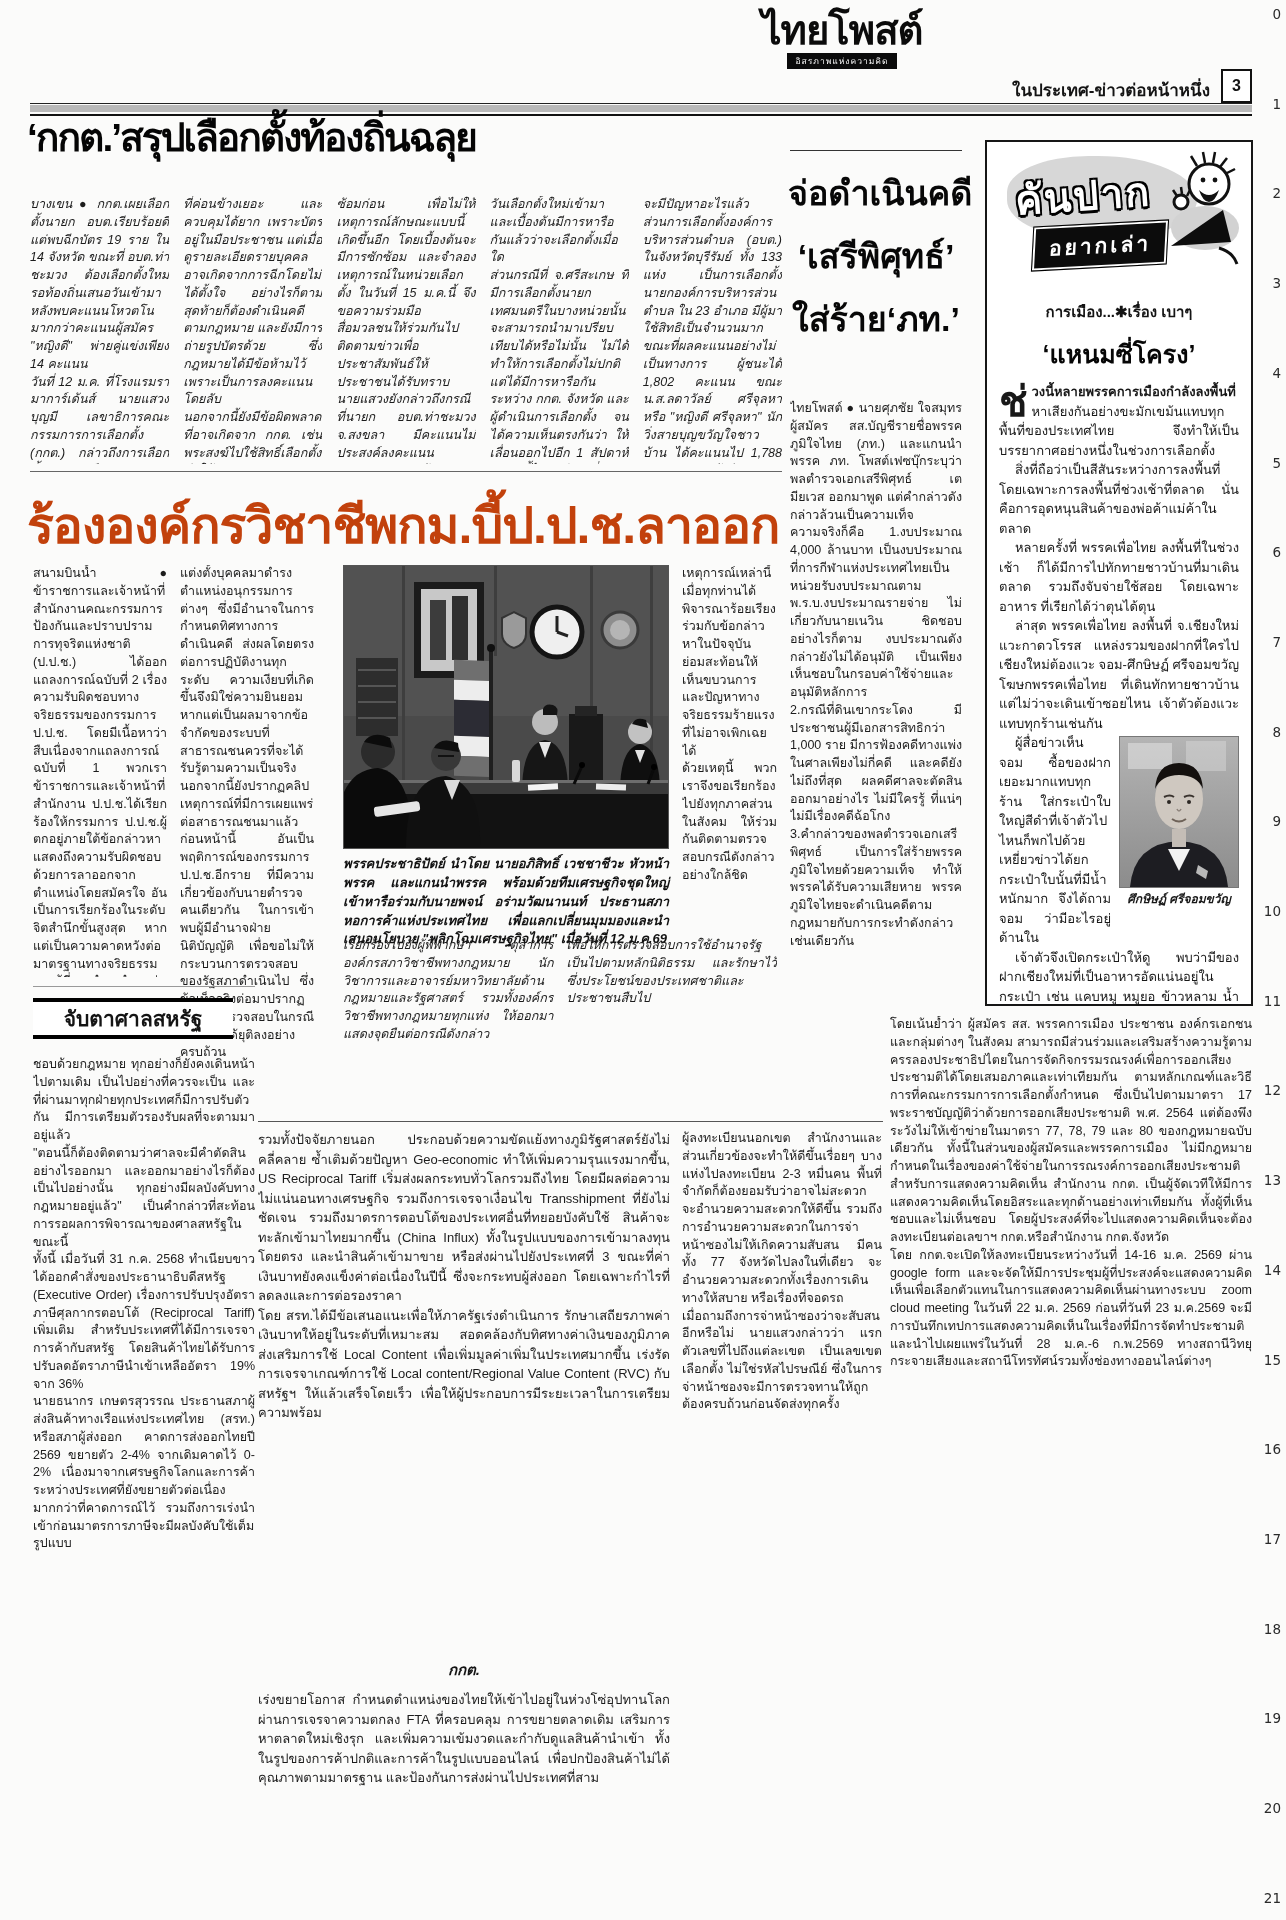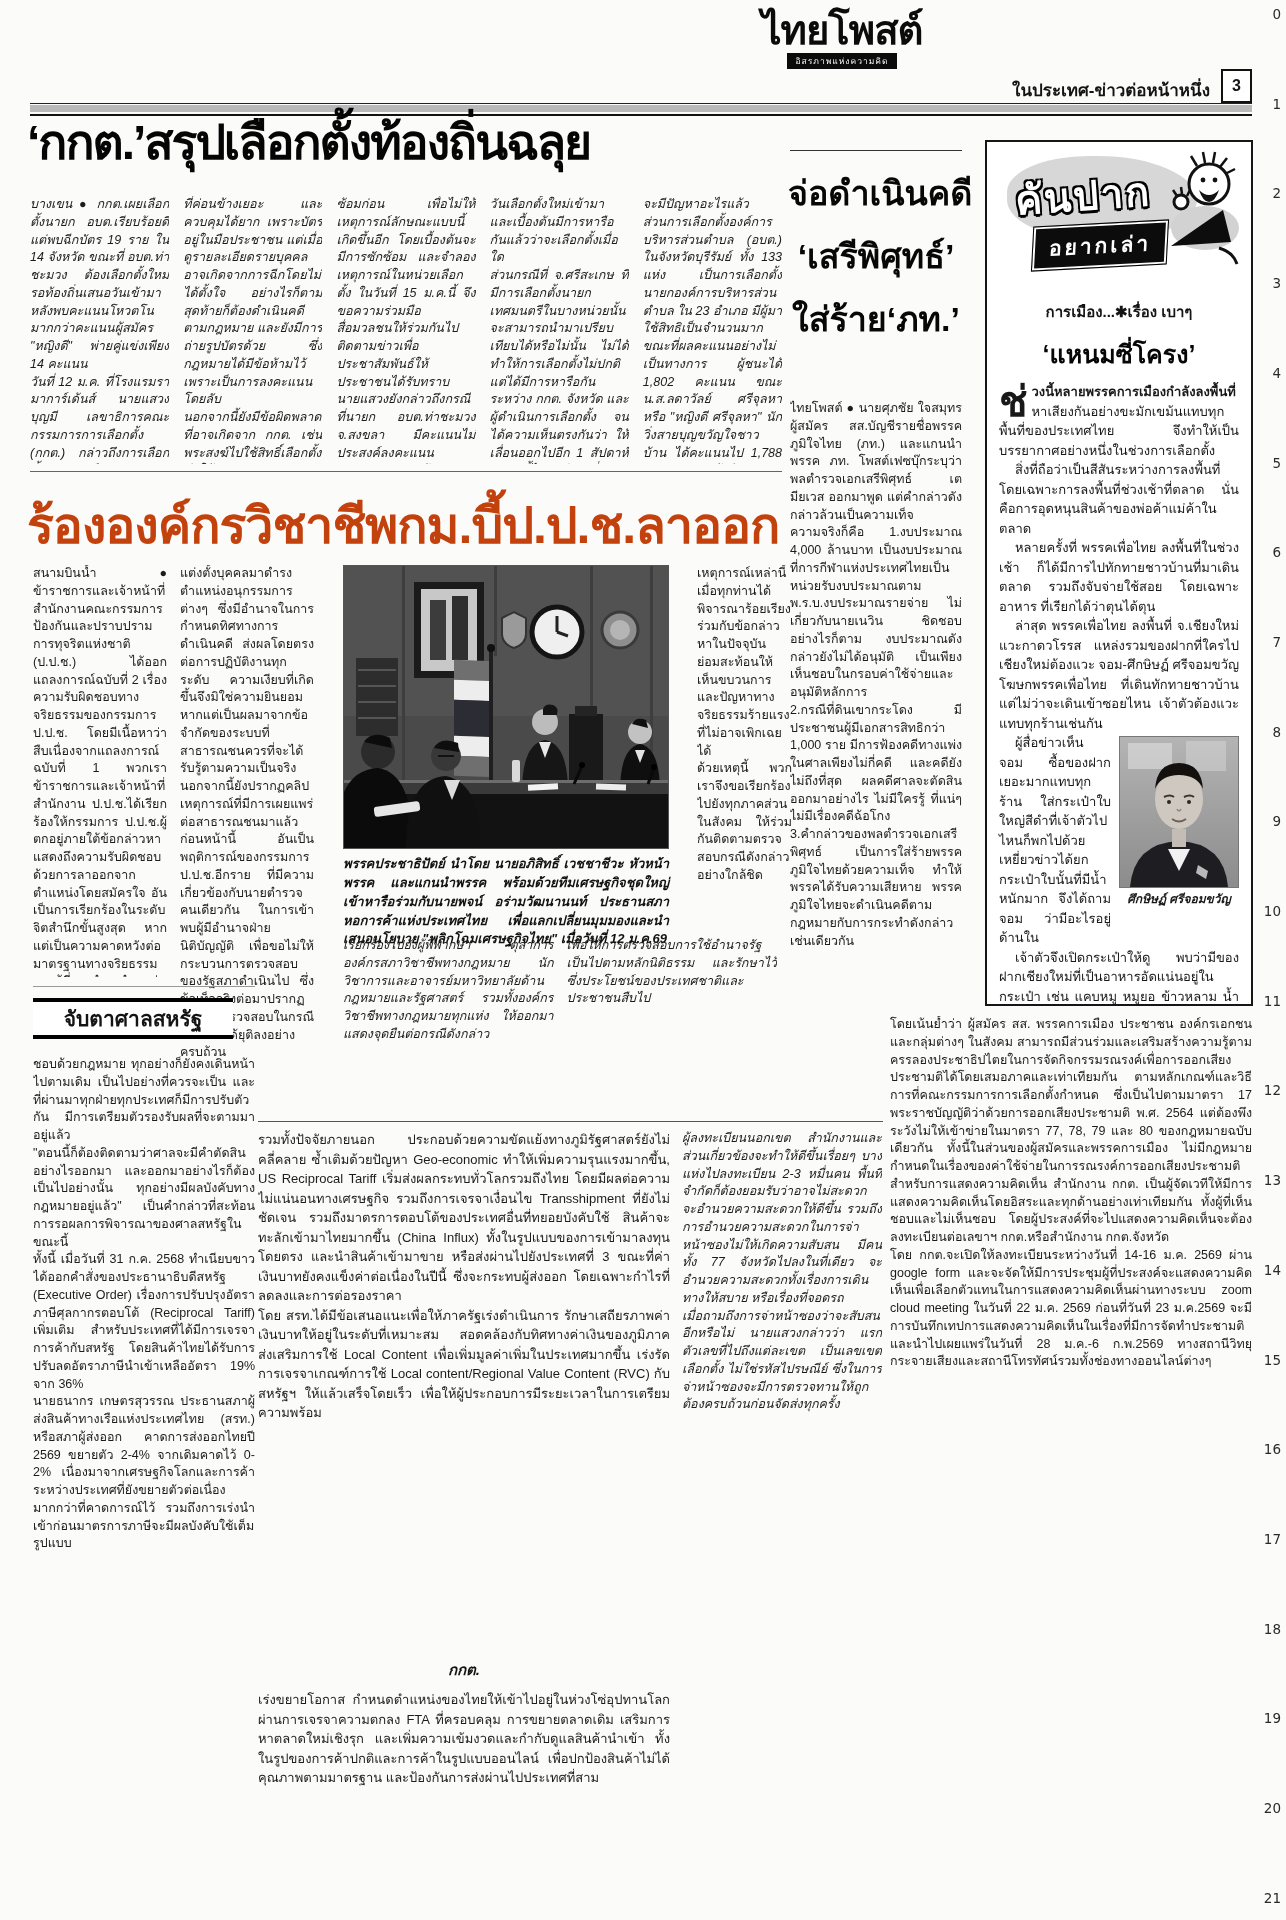--- a/index.html
+++ b/index.html
@@ -19,31 +19,31 @@
   .masthead .name{font-size:40px;font-weight:800;letter-spacing:-1px;line-height:1;color:#0b0b0b;}
   .masthead .tag{display:inline-block;background:#0b0b0b;color:#fff;font-size:8.5px;
                  padding:1px 8px;margin-top:1px;letter-spacing:1px;}
   .sect-label{left:935px;top:76px;width:275px;text-align:right;font-weight:700;font-size:17px;}
   .page-box{left:1221px;top:69px;width:27px;height:30px;border:2px solid #111;display:flex;
             align-items:center;justify-content:center;font-size:16px;font-weight:700;background:#fff;}
   .rule-a{left:30px;top:103px;width:1222px;height:1px;background:#222;}
   .rule-b{left:30px;top:105px;width:1222px;height:7px;background:#b9b9b9;}
   .rule-c{left:30px;top:114px;width:1222px;height:2px;background:#111;}
 
-  .headline1{left:27px;top:118px;width:758px;font-size:48px;font-weight:800;letter-spacing:-2px;
+  .headline1{left:27px;top:118px;width:758px;font-size:39px;font-weight:800;letter-spacing:-2px;
              line-height:1.05;white-space:nowrap;color:#050505;}
   .lead-cols{left:30px;top:196px;width:752px;height:268px;display:flex;gap:14px;}
   .rule-under-lead{left:30px;top:471px;width:752px;height:1px;background:#666;}
   .headline2{left:27px;top:486px;width:760px;font-size:50px;font-weight:800;letter-spacing:-1px;
              white-space:nowrap;color:#c2410c;}
 
   
   .nacc-col1{left:33px;top:565px;width:134px;height:412px;}
   .nacc-col2{left:180px;top:565px;width:134px;height:553px;}
-  .nacc-colR{left:682px;top:565px;width:95px;height:360px;margin-left:15px;}
+  .nacc-colR{left:682px;top:565px;width:95px;height:360px;}
   .nacc-below{left:343px;top:937px;width:434px;height:182px;display:flex;gap:13px;}
 
   
   .meeting-fig{left:343px;top:565px;width:326px;}
   .meeting-fig svg{display:block;border:1px solid #555;}
   .caption{font-size:13px;font-weight:700;font-style:oblique;line-height:1.45;text-align:justify;
            margin-top:6px;color:#111;}
 
   
   .sere-rule{left:790px;top:150px;width:172px;height:1px;background:#333;}
@@ -76,21 +76,21 @@
 
   
   .court-line{left:33px;top:986px;width:222px;height:1px;background:#999;}
   .court-head{left:33px;top:998px;width:200px;border-top:4px solid #000;border-bottom:4px solid #000;
               text-align:center;font-size:21px;font-weight:800;padding:0 0;background:#fff;}
   .court-body{left:33px;top:1056px;width:222px;height:838px;}
   .divider-bottom{left:258px;top:1121px;width:625px;height:1px;background:#555;}
   .bottom-b{left:258px;top:1130px;width:412px;height:763px;}
   .bottom-b .txt{font-size:13px;line-height:1.5;}
   .kkt-subhead{text-align:center;font-weight:800;font-size:15px;margin:8px 0;font-style:italic;}
-  .bottom-c{left:682px;top:1130px;width:200px;height:763px;font-style:italic;}
+  .bottom-c{left:682px;top:1130px;width:200px;height:763px;}
   .bottom-d{left:890px;top:1016px;width:362px;height:877px;}
 </style>
 </head>
 <body>
 
 <div class="page">
 
   <div class="ruler">
 
   <span>0</span>

